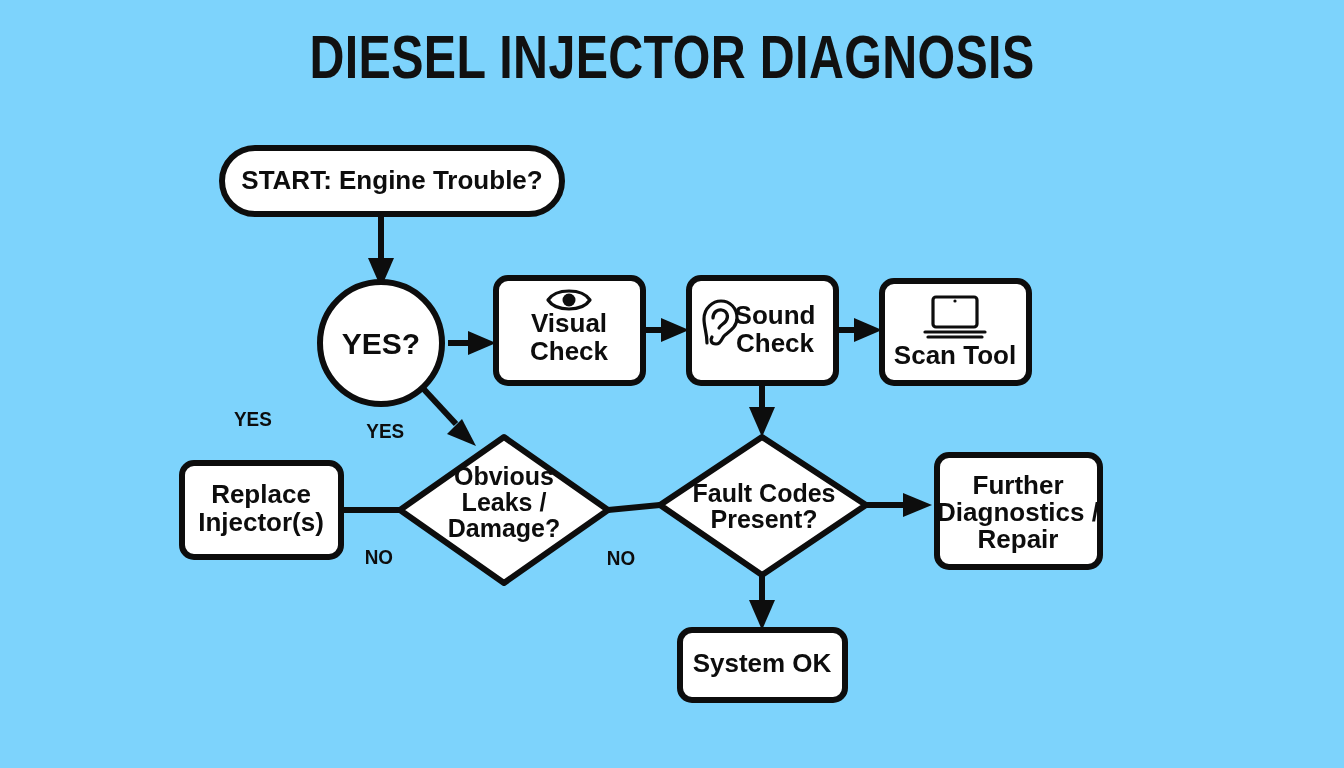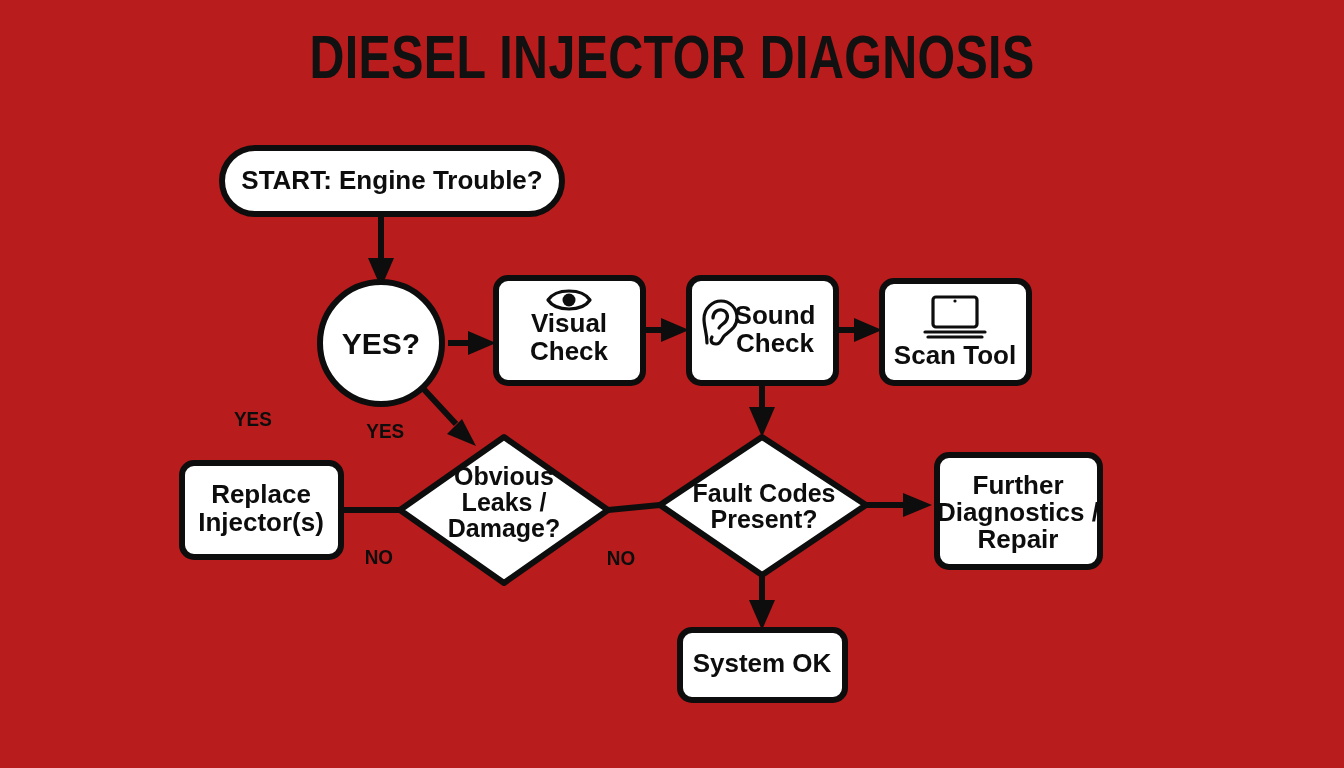--- a/index.html
+++ b/index.html
@@ -10,21 +10,21 @@
   body {
     width: 1344px;
     height: 768px;
     overflow: hidden;
     font-family: "Liberation Sans", sans-serif;
   }
   #canvas {
     position: relative;
     width: 1344px;
     height: 768px;
-    background: #b91c1c;
+    background: #7dd3fc;
   }
   svg#flow {
     position: absolute;
     top: 0;
     left: 0;
     width: 1344px;
     height: 768px;
     display: block;
   }
   .node-shape {

